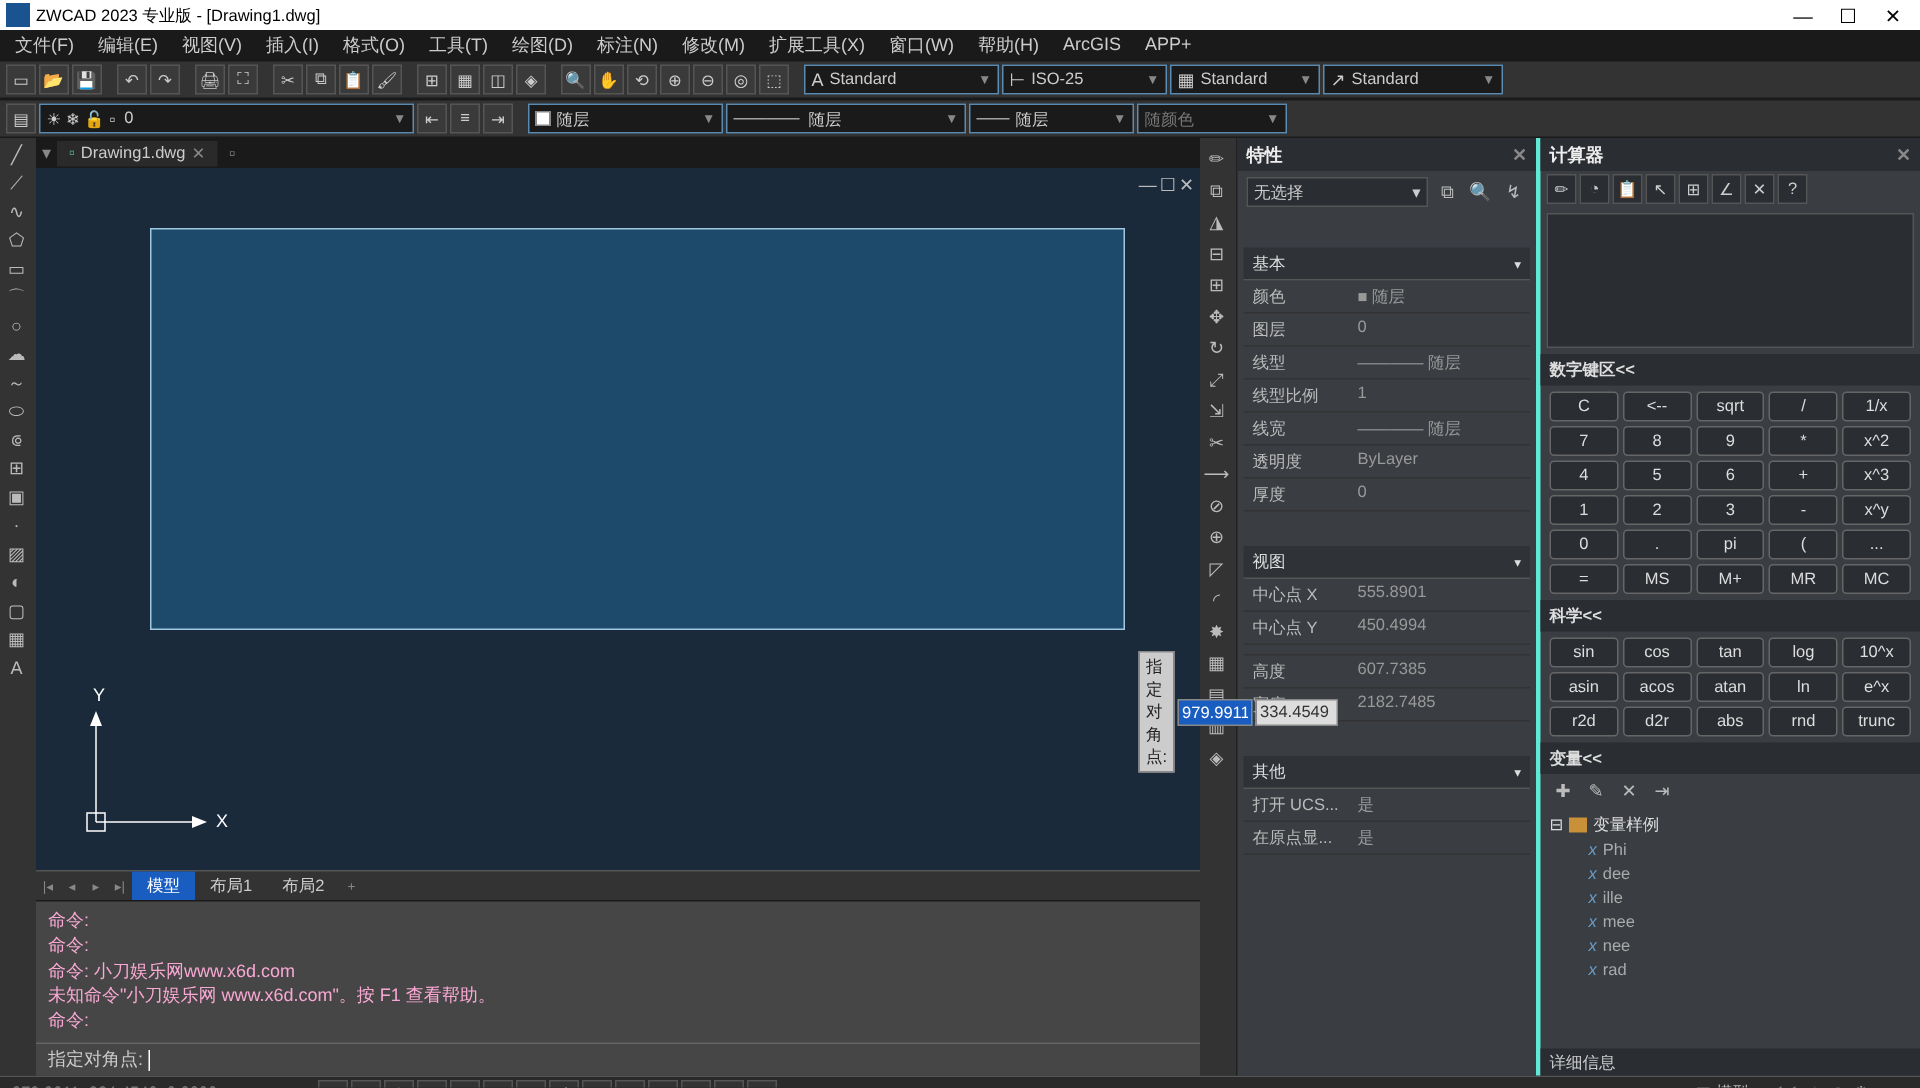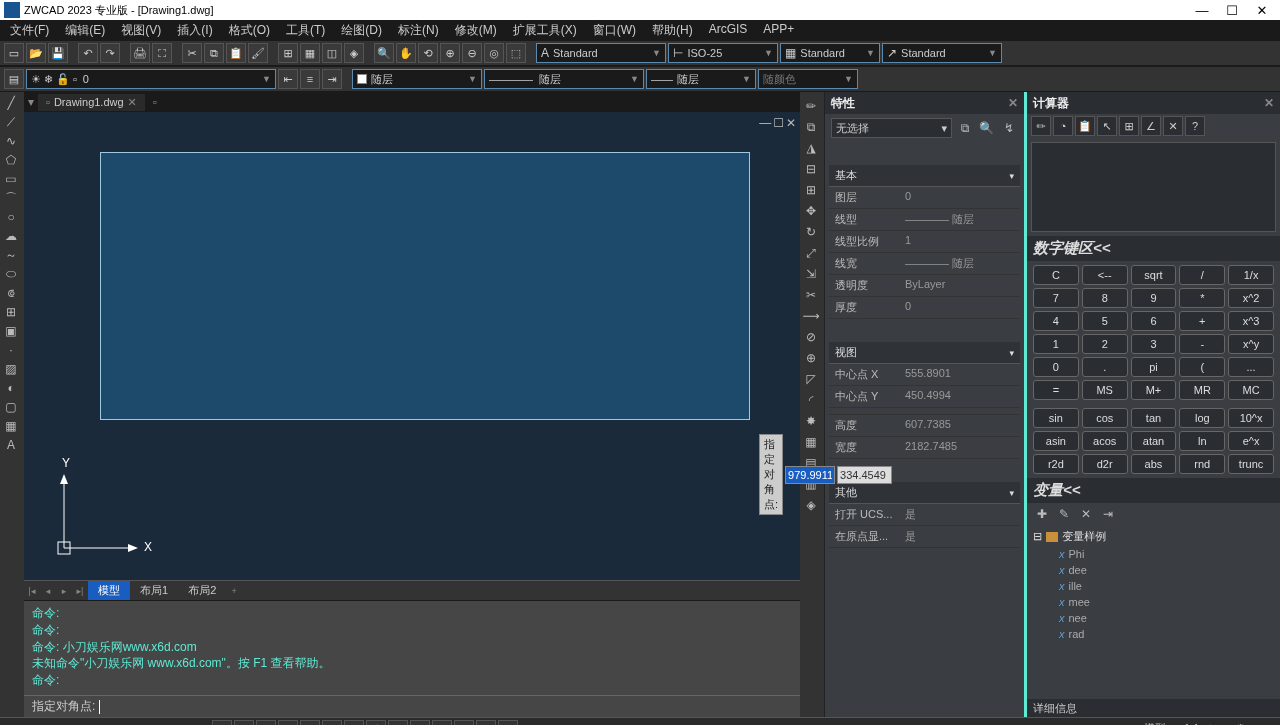--- a/index.html
+++ b/index.html
@@ -32,21 +32,21 @@
 .canvas-wrap .ucs { position: absolute; left: 28px; bottom: 20px; width: 100px; height: 100px; color: #fff; }
 .canvas-wrap .coord-box { position: absolute; left: 735px; top: 322px; display: flex; align-items: center; gap: 2px; }
 .canvas-wrap .coord-label { background: #ccc; color: #222; padding: 2px 4px; font-size: 11px; border: 1px solid #888; }
 .canvas-wrap .coord-in { font-size: 11px; height: 18px; border: 1px solid #888; }
 .canvas-wrap .coord-in.sel { background: #1a5dc0; color: #fff; width: 50px; padding: 4px 2px; }
 .canvas-wrap .coord-in.plain { background: #ddd; color: #333; width: 55px; padding: 0 2px; }
 .model-tabs { height: 20px; background: #333; display: flex; align-items: center; gap: 0; border-top: 1px solid #555; }
 .model-tabs .nav { width: 16px; text-align: center; color: #888; cursor: pointer; font-size: 9px; }
 .model-tabs .mt { padding: 2px 10px; font-size: 11px; color: #ccc; cursor: pointer; }
 .model-tabs .mt.active { background: #1a5dc0; color: #fff; }
-.cmd-area { height: 95px; background: #464646; color: #5eead4; padding: 4px 8px; font-size: 12px; font-family: SimSun, monospace; line-height: 1.4; border-top: 1px solid #1a1a1a; }
+.cmd-area { height: 95px; background: #464646; color: #f9a8d4; padding: 4px 8px; font-size: 12px; font-family: SimSun, monospace; line-height: 1.4; border-top: 1px solid #1a1a1a; }
 .cmd-input { height: 22px; background: #464646; border-top: 1px solid #666; display: flex; align-items: center; padding: 0 8px; font-size: 12px; color: #ccc; }
 .cmd-input .cursor { display: inline-block; width: 1px; height: 14px; background: #fff; margin-left: 4px; animation: blink 1s infinite; }
 @keyframes blink { 50% { opacity: 0; } }
 .side-tools { width: 24px; background: #333; display: flex; flex-direction: column; gap: 1px; padding-top: 4px; }
 .side-tools .st { width: 22px; height: 20px; display: flex; align-items: center; justify-content: center; cursor: pointer; color: #bbb; font-size: 12px; }
 .properties-panel { width: 200px; background: #3a3d42; display: flex; flex-direction: column; border-left: 1px solid #222; }
 .panel-header { height: 22px; background: #2a2d32; display: flex; align-items: center; padding: 0 6px; font-weight: bold; color: #eee; font-size: 12px; }
 .panel-header .close { margin-left: auto; cursor: pointer; color: #888; }
 .prop-top { height: 28px; display: flex; align-items: center; padding: 0 6px; gap: 4px; }
 .prop-combo { flex: 1; height: 20px; background: #2a2d32; border: 1px solid #555; display: flex; align-items: center; padding: 0 4px; font-size: 11px; color: #ccc; cursor: pointer; }
@@ -55,21 +55,21 @@
 .prop-sect { margin-top: 23px; }
 .prop-sect-h { background: #2f3338; padding: 3px 6px; font-size: 11px; color: #ddd; border-bottom: 1px solid #555; display: flex; align-items: center; cursor: pointer; }
 .prop-sect-h .arr { margin-left: auto; font-size: 9px; }
 .prop-row { display: flex; padding: 3px 6px; font-size: 11px; border-bottom: 1px solid #333; }
 .prop-row .k { width: 70px; color: #bbb; }
 .prop-row .v { flex: 1; color: #999; }
 .calc-panel { width: 256px; background: #3a3d42; display: flex; flex-direction: column; border-left: 3px solid #5eead4; }
 .calc-toolbar { height: 24px; display: flex; align-items: center; padding: 0 4px; gap: 2px; }
 .calc-tb-btn { width: 20px; height: 20px; background: #2a2d32; border: 1px solid #555; display: flex; align-items: center; justify-content: center; cursor: pointer; color: #ccc; font-size: 11px; }
 .calc-display { height: 90px; margin: 4px; background: #2a2d32; border: 1px solid #555; }
-.calc-sect-h { background: #2a2d32; padding: 3px 6px; font-size: 15px; font-weight: bold; color: #ddd; cursor: pointer; font-style: italic; }
+.calc-sect-h { background: #2a2d32; padding: 3px 6px; font-size: 11px; font-weight: bold; color: #ddd; cursor: pointer; }
 .calc-keys { display: grid; grid-template-columns: repeat(5, 1fr); gap: 3px; padding: 4px 6px; }
 .ck { height: 20px; background: #2a2d32; border: 1px solid #666; display: flex; align-items: center; justify-content: center; font-size: 11px; color: #ddd; cursor: pointer; border-radius: 3px; }
 .sci-keys { display: grid; grid-template-columns: repeat(5, 1fr); gap: 3px; padding: 4px 6px; }
 .var-tools { height: 22px; display: flex; align-items: center; padding: 0 6px; gap: 4px; }
 .var-tree { flex: 1; padding: 2px 6px; font-size: 11px; color: #bbb; overflow: hidden; }
 .var-tree .node { padding: 2px 0 2px 12px; cursor: pointer; }
 .var-tree .root { padding-left: 0; color: #ddd; display: flex; align-items: center; gap: 4px; }
 .var-tree .folder { width: 12px; height: 10px; background: #c89038; display: inline-block; }
 .var-tree .leaf { padding-left: 26px; color: #aaa; }
 .var-tree .leaf .xi { color: #6a9cc8; font-style: italic; margin-right: 4px; }
@@ -312,20 +312,24 @@
         </div>
       <div class="prop-icon-btn">⧉</div>
       <div class="prop-icon-btn">🔍</div>
       <div class="prop-icon-btn">↯</div>
     </div>
     <div class="prop-body" id="prop-body">
         <div class="prop-sect">
           <div class="prop-sect-h">
             <span>基本</span>
             <span class="arr">▾</span>
+          </div>
+          <div class="prop-row">
+            <div class="k">颜色</div>
+            <div class="v">■ 随层</div>
           </div>
           <div class="prop-row">
             <div class="k">图层</div>
             <div class="v">0</div>
           </div>
           <div class="prop-row">
             <div class="k">线型</div>
             <div class="v">———— 随层</div>
           </div>
           <div class="prop-row">
@@ -430,20 +434,21 @@
         <div class="ck">.</div>
         <div class="ck">pi</div>
         <div class="ck">(</div>
         <div class="ck">...</div>
         <div class="ck">=</div>
         <div class="ck">MS</div>
         <div class="ck">M+</div>
         <div class="ck">MR</div>
         <div class="ck">MC</div>
       </div>
+    <div class="calc-sect-h">科学&lt;&lt;</div>
     <div class="sci-keys" id="sci-keys">
         <div class="ck">sin</div>
         <div class="ck">cos</div>
         <div class="ck">tan</div>
         <div class="ck">log</div>
         <div class="ck">10^x</div>
         <div class="ck">asin</div>
         <div class="ck">acos</div>
         <div class="ck">atan</div>
         <div class="ck">ln</div>

